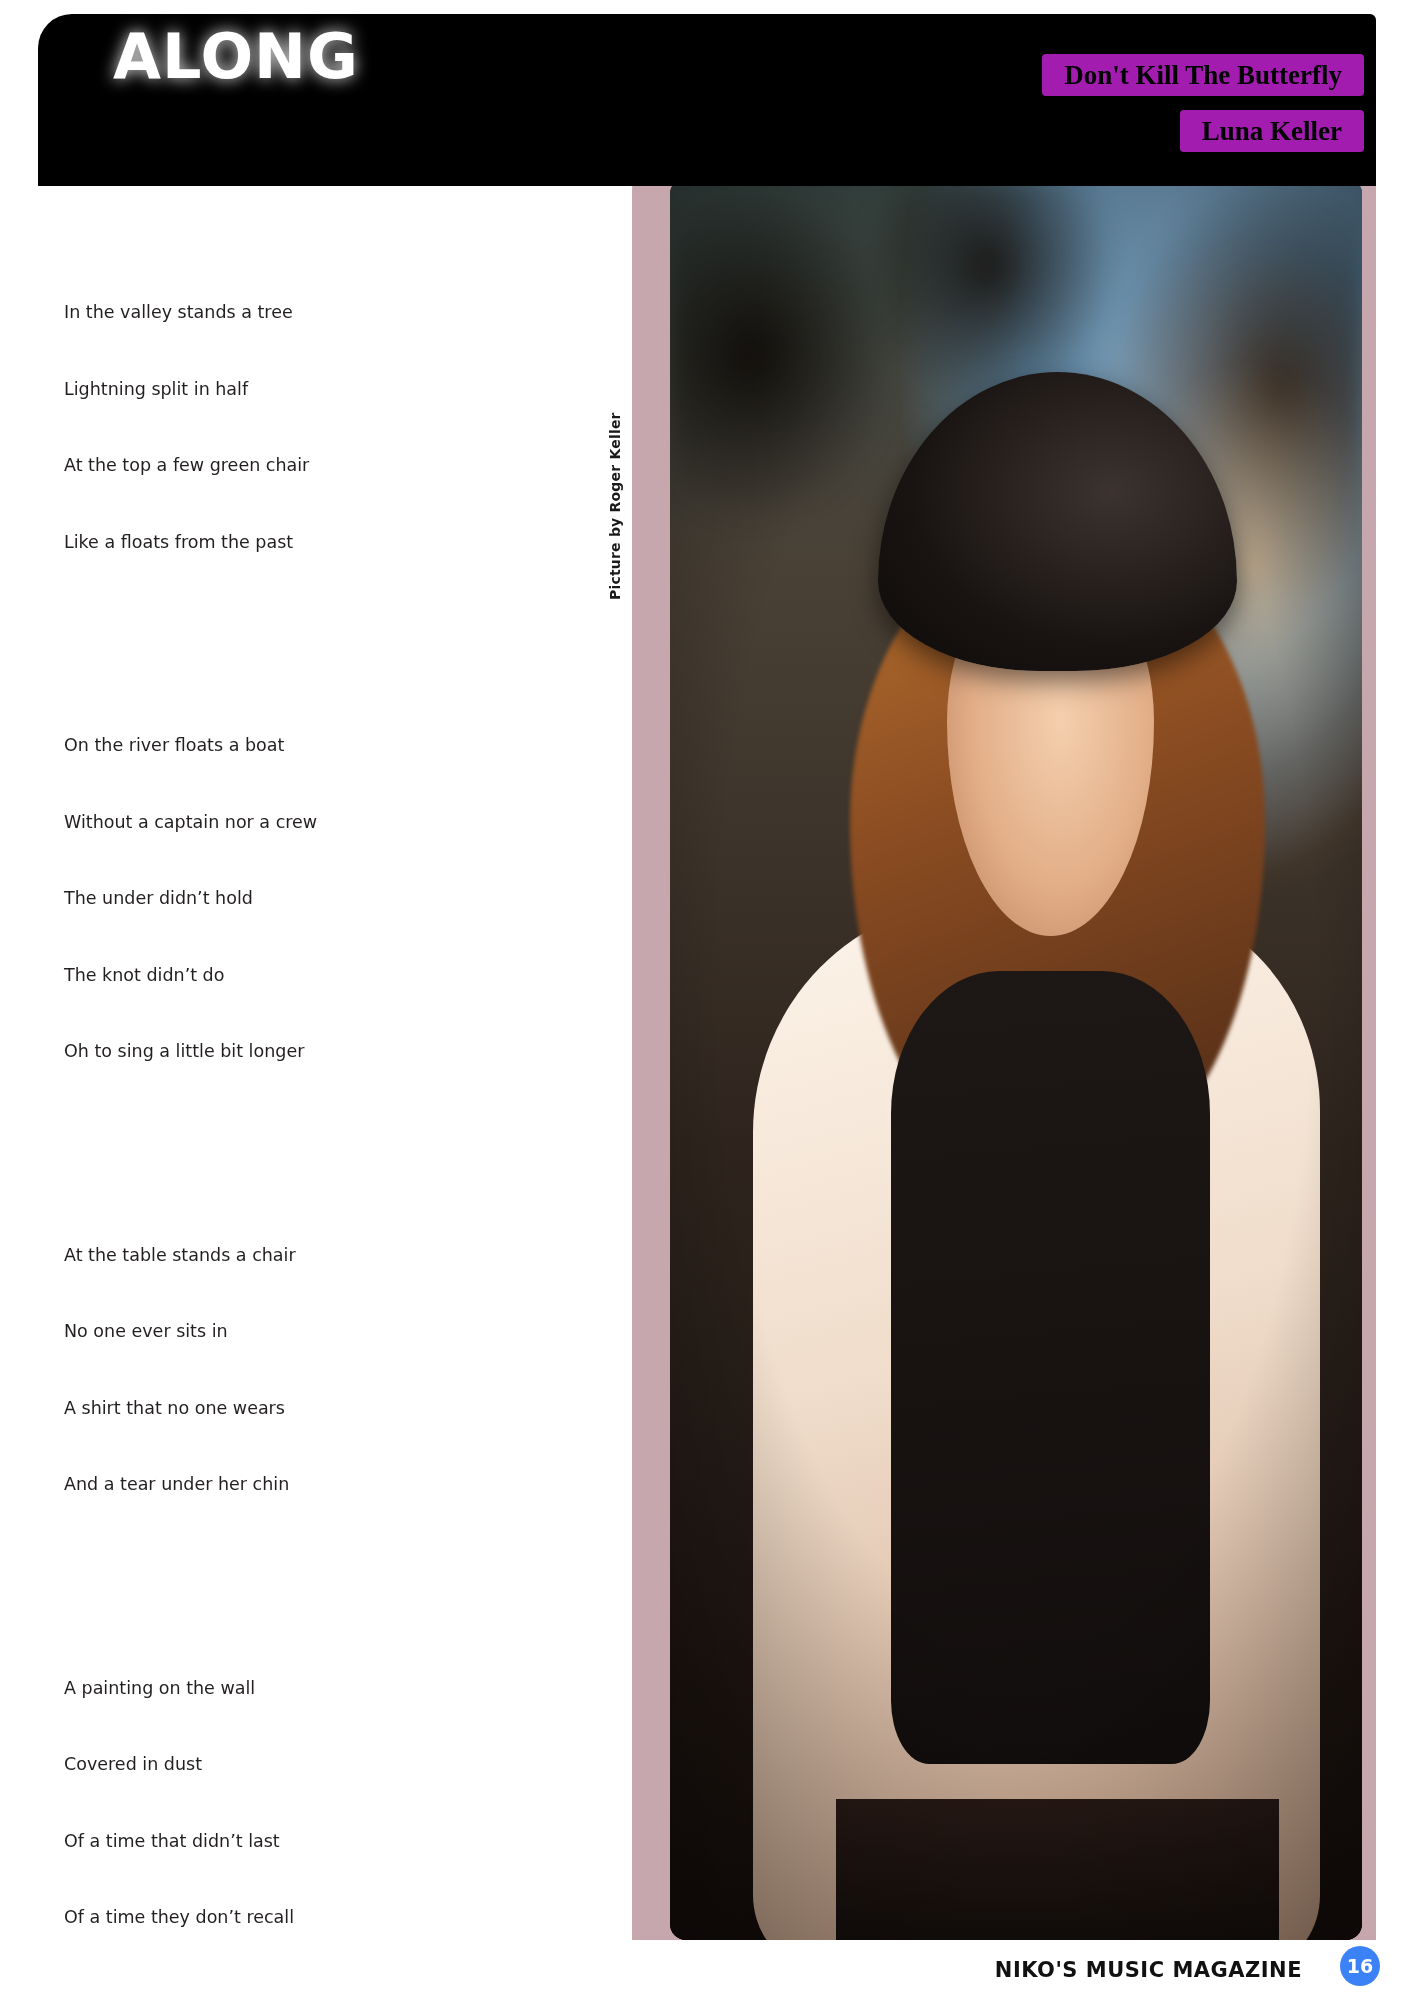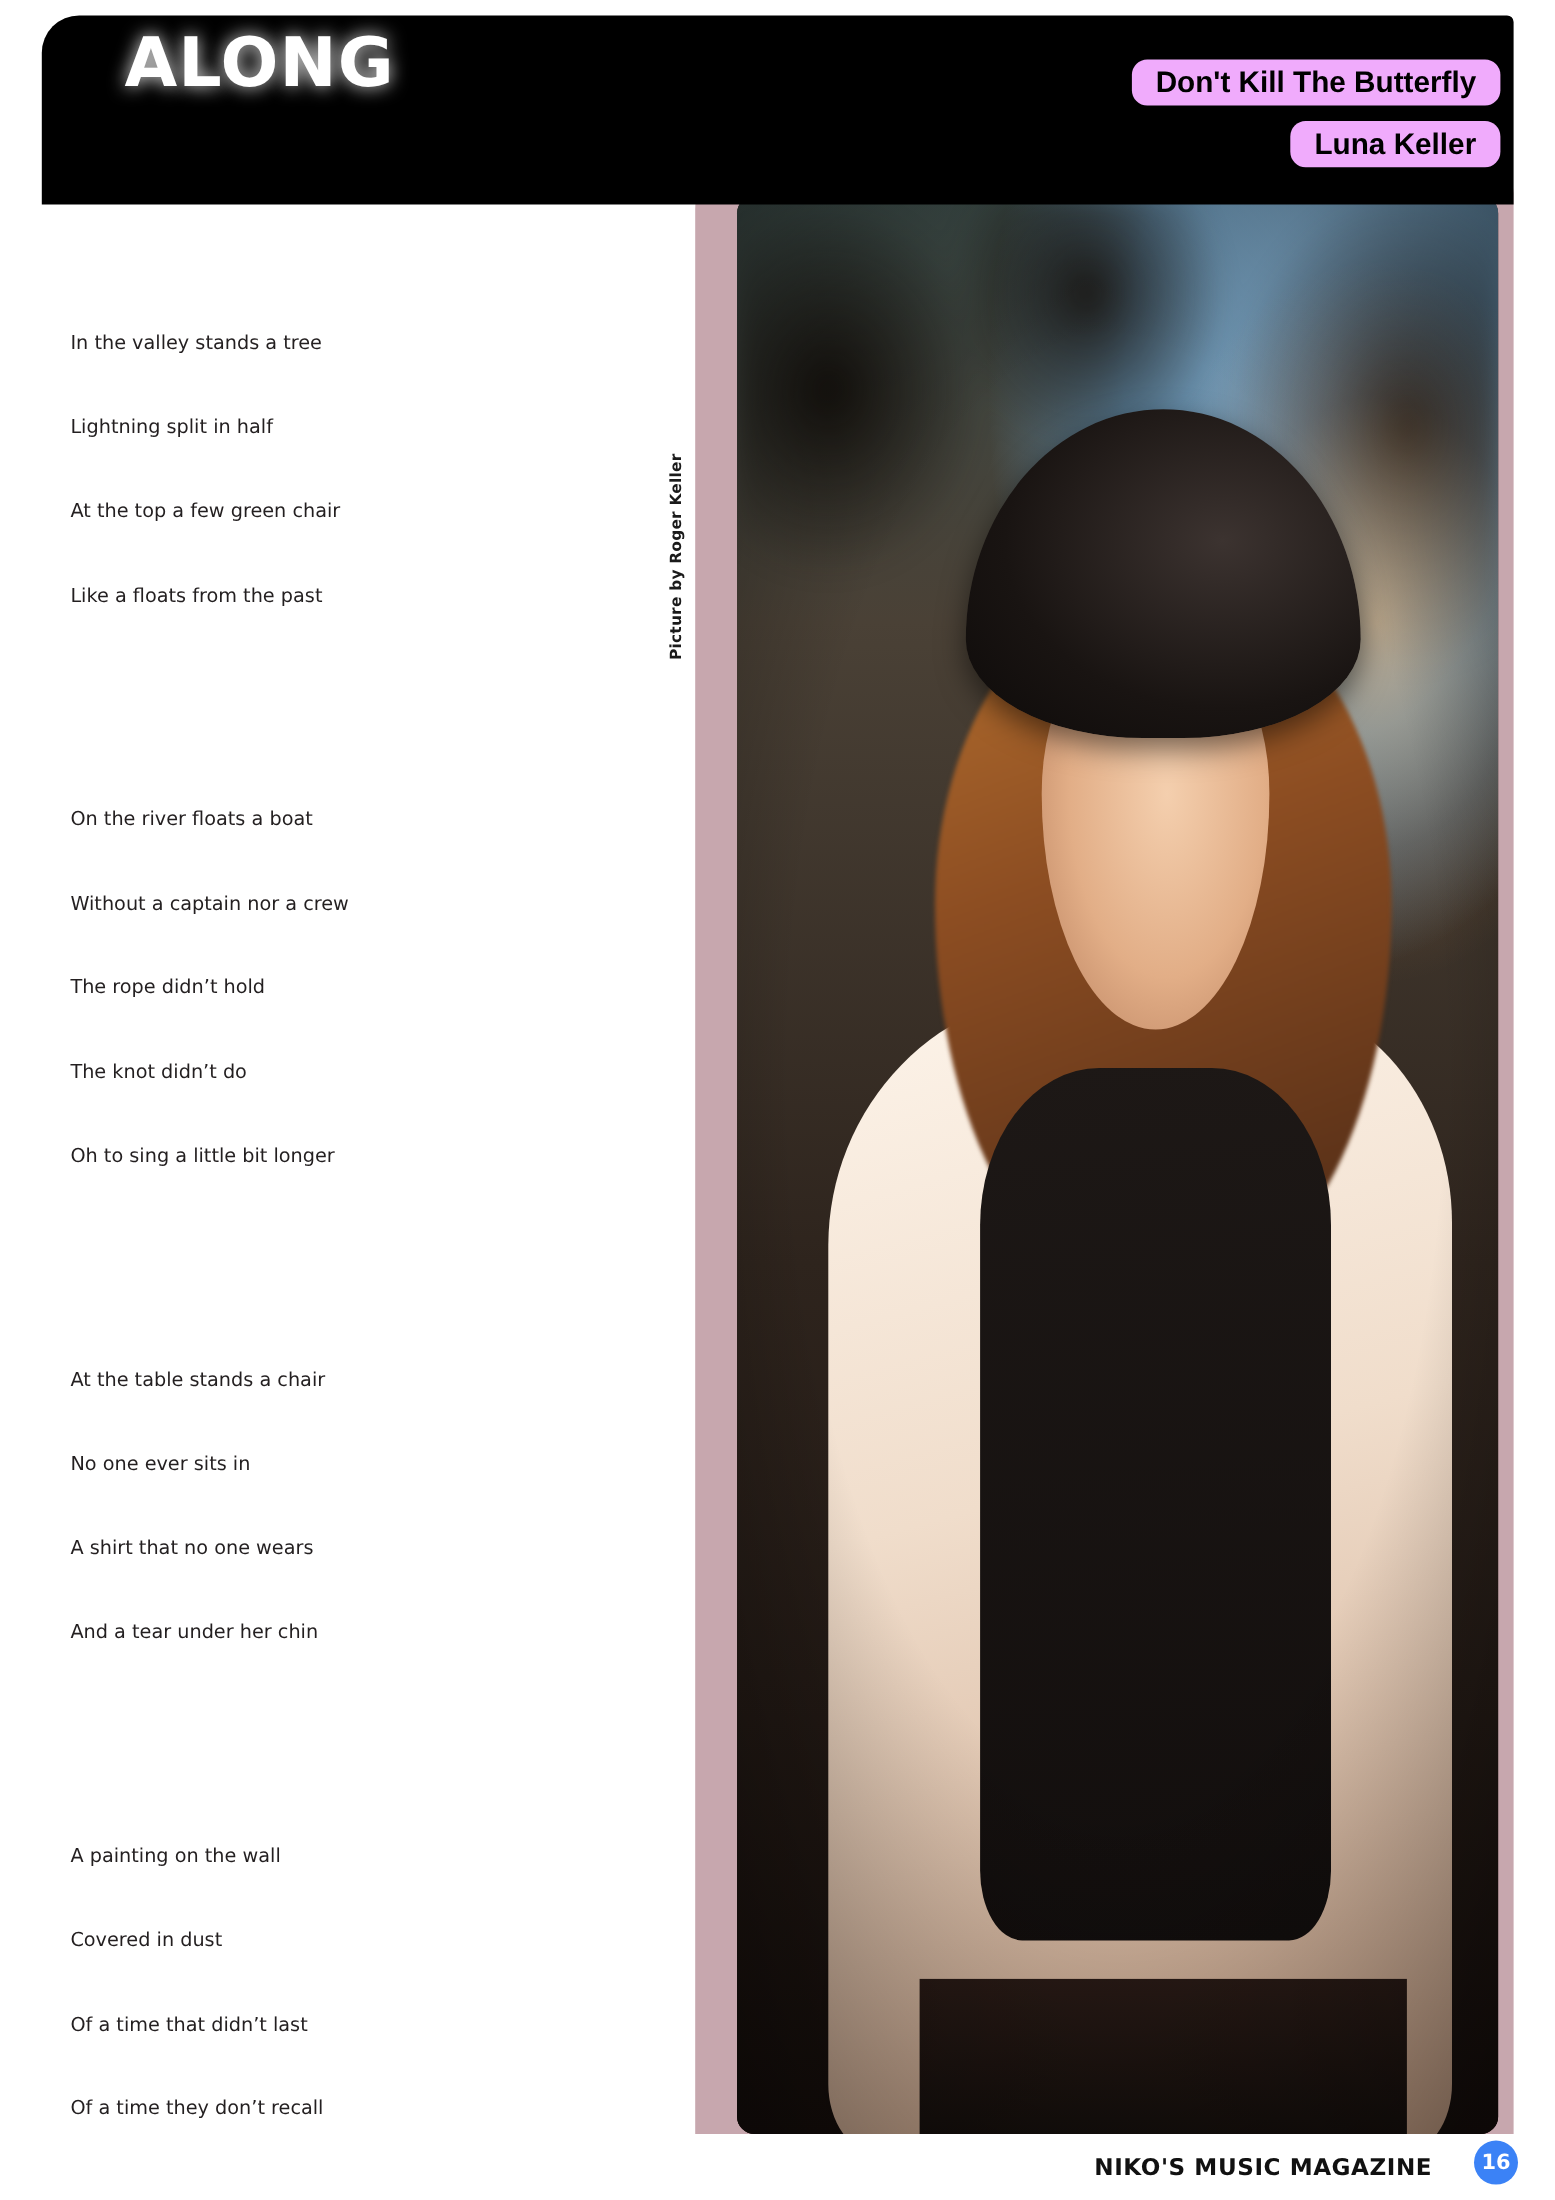--- a/index.html
+++ b/index.html
@@ -57,30 +57,30 @@
     font-weight: 800;
     letter-spacing: 1px;
     margin-top: -6px;
     text-shadow: 0 0 16px rgba(255,255,255,0.9);
     font-family: "DejaVu Sans", sans-serif;
   }
 
   
   .pill {
     position: absolute;
-    background: #f0abfc;
+    background: #a21caf;
     color: #000000;
     font-weight: 700;
-    border-radius: 14px;
+    border-radius: 4px;
     display: flex;
     align-items: center;
     justify-content: center;
     box-sizing: border-box;
     white-space: nowrap;
-    font-family: Liberation Sans, sans-serif;
+    font-family: Liberation Serif, serif;
   }
   .pill-song {
     right: 50px;
     top: 54px;
     height: 42px;
     padding: 0 22px;
     font-size: 27px;
   }
   .pill-artist {
     right: 50px;
@@ -292,21 +292,21 @@
   <div class="lyrics">
     <div class="stanza">
       <div>In the valley stands a tree</div>
       <div>Lightning split in half</div>
       <div>At the top a few green chair</div>
       <div>Like a floats from the past</div>
     </div>
     <div class="stanza">
       <div>On the river floats a boat</div>
       <div>Without a captain nor a crew</div>
-      <div>The rope didn’t hold</div>
+      <div>The under didn’t hold</div>
       <div>The knot didn’t do</div>
       <div>Oh to sing a little bit longer</div>
     </div>
     <div class="stanza">
       <div>At the table stands a chair</div>
       <div>No one ever sits in</div>
       <div>A shirt that no one wears</div>
       <div>And a tear under her chin</div>
     </div>
     <div class="stanza">

